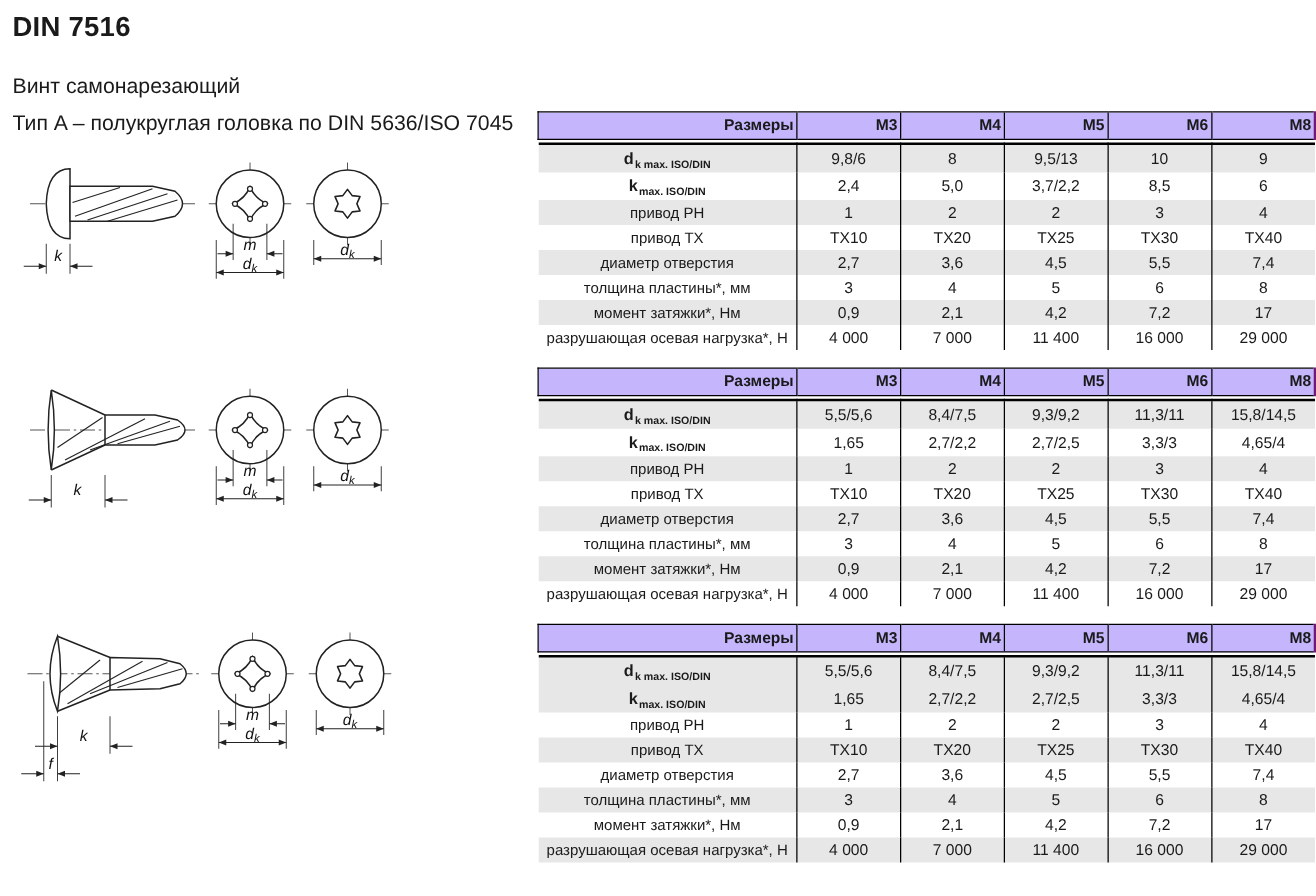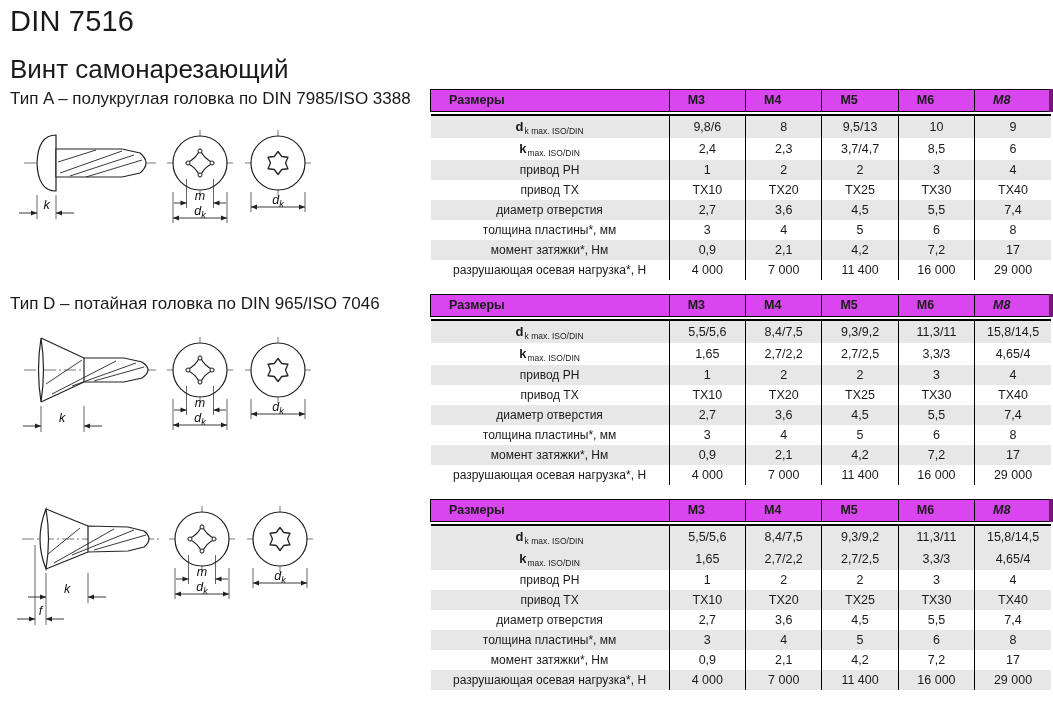--- a/index.html
+++ b/index.html
@@ -1,44 +1,44 @@
 <!DOCTYPE html>
 <html lang="ru"><head>
 <meta charset="utf-8">
 <style>
   html,body { margin:0; padding:0; background:#fff; }
   body { font-family:"Liberation Sans", sans-serif; color:#1a1a1a; }
   .page { width:1053px; height:717px; box-sizing:border-box; padding:6px 0 0 10px; overflow:hidden; background:#fff; }
 
-  h1.title { font-size:29px; font-weight:400; margin:0; line-height:31px; letter-spacing:0.2px; }
-  h2.subtitle { font-size:26px; font-weight:400; margin:20px 0 8px 0; line-height:24px; }
+  h1.title { font-size:22px; font-weight:700; margin:0; line-height:31px; letter-spacing:0.2px; }
+  h2.subtitle { font-size:17px; font-weight:400; margin:20px 0 8px 0; line-height:24px; }
 
   .section { display:flex; align-items:flex-start; margin-bottom:14px; }
   .sec-left { width:420px; flex:0 0 auto; }
   .sec-right { flex:1 1 auto; min-width:0; }
   h3.sec-heading { font-size:17px; font-weight:400; margin:0 0 6px 0; line-height:20px; }
 
   table.din { width:100%; border-collapse:collapse; table-layout:fixed; }
   table.din th {
-    background:#d946ef; font-weight:700; font-size:12.5px; line-height:15px;
-    padding:3px 18px; text-align:left;
+    background:#c4b5fd; font-weight:700; font-size:12.5px; line-height:15px;
+    padding:3px 2px; text-align:right;
     border-top:1.5px solid #000; border-bottom:1px solid #000;
   }
   table.din th:first-child { width:32.5%; border-left:1px solid #000; }
-  table.din th:last-child  { border-right:4px solid #701a75;font-style:italic; }
+  table.din th:last-child  { border-right:2px solid #701a75; }
   table.din th + th { border-left:1px solid #000; }
 
   table.din tr.rule td { padding:0; height:2px; border-bottom:2.5px solid #000; background:#fff; }
 
   table.din tbody td { text-align:center; font-size:12.5px; line-height:15px; padding:2.5px 2px; vertical-align:middle; }
   table.din tbody tr:not(.rule) td + td { border-left:1px solid #000; }
   table.din tr.gray td { background:#e7e7e7; }
   table.din td.lbl { font-size:12px; }
   .sym { font-weight:700; font-size:13px; }
-  .subtxt { font-weight:400; font-size:8.5px; position:relative; top:3px; margin-left:1px; }
+  .subtxt { font-weight:700; font-size:8.5px; position:relative; top:3px; margin-left:1px; }
 
   svg .ol { fill:#fff; stroke:#222; stroke-width:1.2; }
   svg .ln { stroke:#222; stroke-width:1.2; fill:none; }
   svg .flute { stroke:#222; stroke-width:0.9; fill:none; }
   svg .cl { stroke:#555; stroke-width:0.8; stroke-dasharray:12 3 2 3; fill:none; }
   svg .ext { stroke:#222; stroke-width:0.7; fill:none; }
   svg .dimln { stroke:#222; stroke-width:0.9; fill:none; }
   svg .ah { fill:#222; stroke:none; }
   svg text.dim { font-family:"Liberation Sans", sans-serif; font-style:italic; font-size:12.5px; fill:#111; text-anchor:middle; }
   svg .dimsub { font-size:9px; }
@@ -83,21 +83,21 @@
   </defs>
 </svg>
 
 <div class="page">
 
   <h1 class="title">DIN 7516</h1>
   <h2 class="subtitle">Винт самонарезающий</h2>
 
   <div class="section">
     <div class="sec-left">
-      <h3 class="sec-heading">Тип A – полукруглая головка по DIN 7985/ISO 3388</h3>
+      <h3 class="sec-heading">Тип A – полукруглая головка по DIN 5636/ISO 7045</h3>
       <svg width="330" height="112" viewBox="0 0 330 112">
         <g>
           <line class="cl" x1="14" y1="48" x2="146" y2="48"></line>
           <path class="ol" d="M46,20 Q28,20 27,48 Q28,76 46,76 Z"></path>
           <path class="ol" d="M46,34 L112,34 L130,38 Q136,43 136,48 Q136,53 130,58 L112,62 L46,62 Z"></path>
           <line class="flute" x1="50" y1="58" x2="112" y2="36"></line>
           <line class="flute" x1="60" y1="61" x2="124" y2="40"></line>
           <line class="flute" x1="76" y1="62" x2="132" y2="45"></line>
           <line class="flute" x1="48" y1="47" x2="86" y2="35"></line>
           <line class="ext" x1="27" y1="80" x2="27" y2="104"></line>
@@ -139,22 +139,22 @@
               <td class="lbl"><span class="sym">d</span><span class="subtxt">k max. ISO/DIN</span></td>
               <td>9,8/6</td>
               <td>8</td>
               <td>9,5/13</td>
               <td>10</td>
               <td>9</td>
             </tr>
             <tr>
               <td class="lbl"><span class="sym">k</span><span class="subtxt">max. ISO/DIN</span></td>
               <td>2,4</td>
-              <td>2,3</td>
-              <td>3,7/4,7</td>
+              <td>5,0</td>
+              <td>3,7/2,2</td>
               <td>8,5</td>
               <td>6</td>
             </tr>
             <tr class="gray">
               <td class="lbl">привод PH</td>
               <td>1</td>
               <td>2</td>
               <td>2</td>
               <td>3</td>
               <td>4</td>
@@ -199,21 +199,20 @@
               <td>16 000</td>
               <td>29 000</td>
             </tr>
           </tbody>
         </table>
     </div>
   </div>
 
   <div class="section">
     <div class="sec-left">
-      <h3 class="sec-heading">Тип D – потайная головка по DIN 965/ISO 7046</h3>
       <svg width="330" height="122" viewBox="0 0 330 122">
         <g>
           <line class="cl" x1="14" y1="50" x2="148" y2="50"></line>
           <path class="ol" d="M31,18 Q26,50 31,82 Q36,50 31,18 Z"></path>
           <path class="ln" d="M31,18 L74,38"></path>
           <path class="ln" d="M31,82 L74,62"></path>
           <path class="ol" d="M74,38 L114,38 L132,42 Q138,46 138,50 Q138,54 132,58 L114,62 L74,62 Z"></path>
           <line class="flute" x1="42" y1="74" x2="106" y2="41"></line>
           <line class="flute" x1="62" y1="66" x2="126" y2="43"></line>
           <line class="flute" x1="84" y1="61" x2="134" y2="47"></line>

